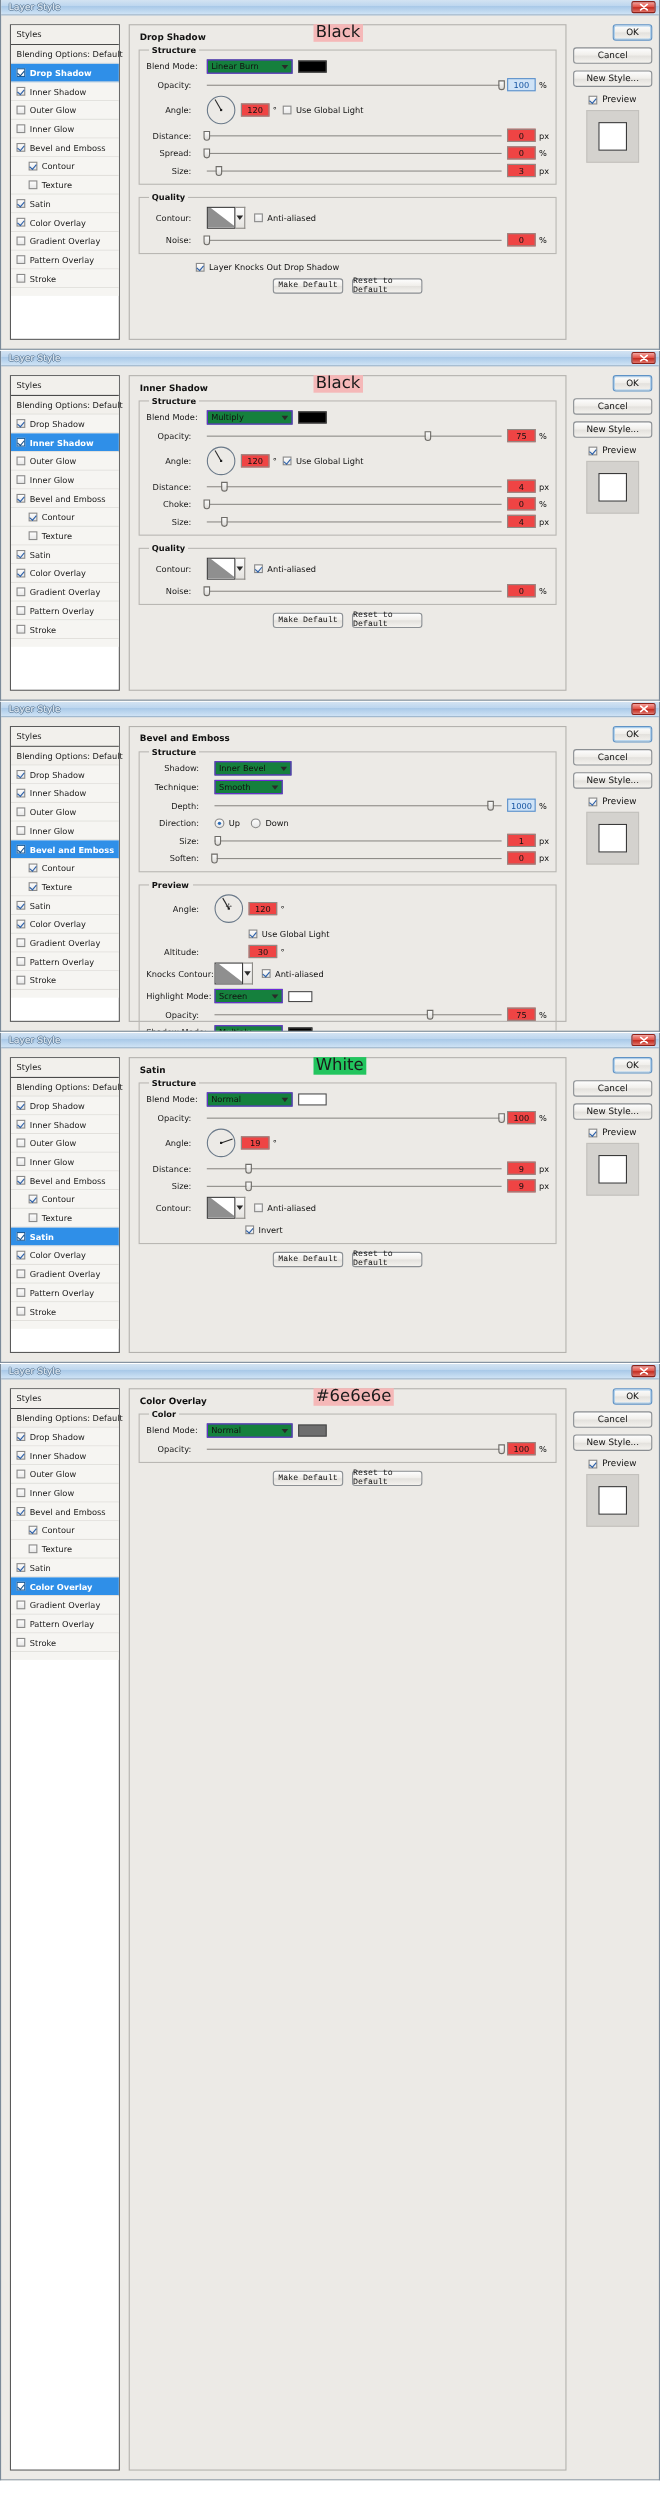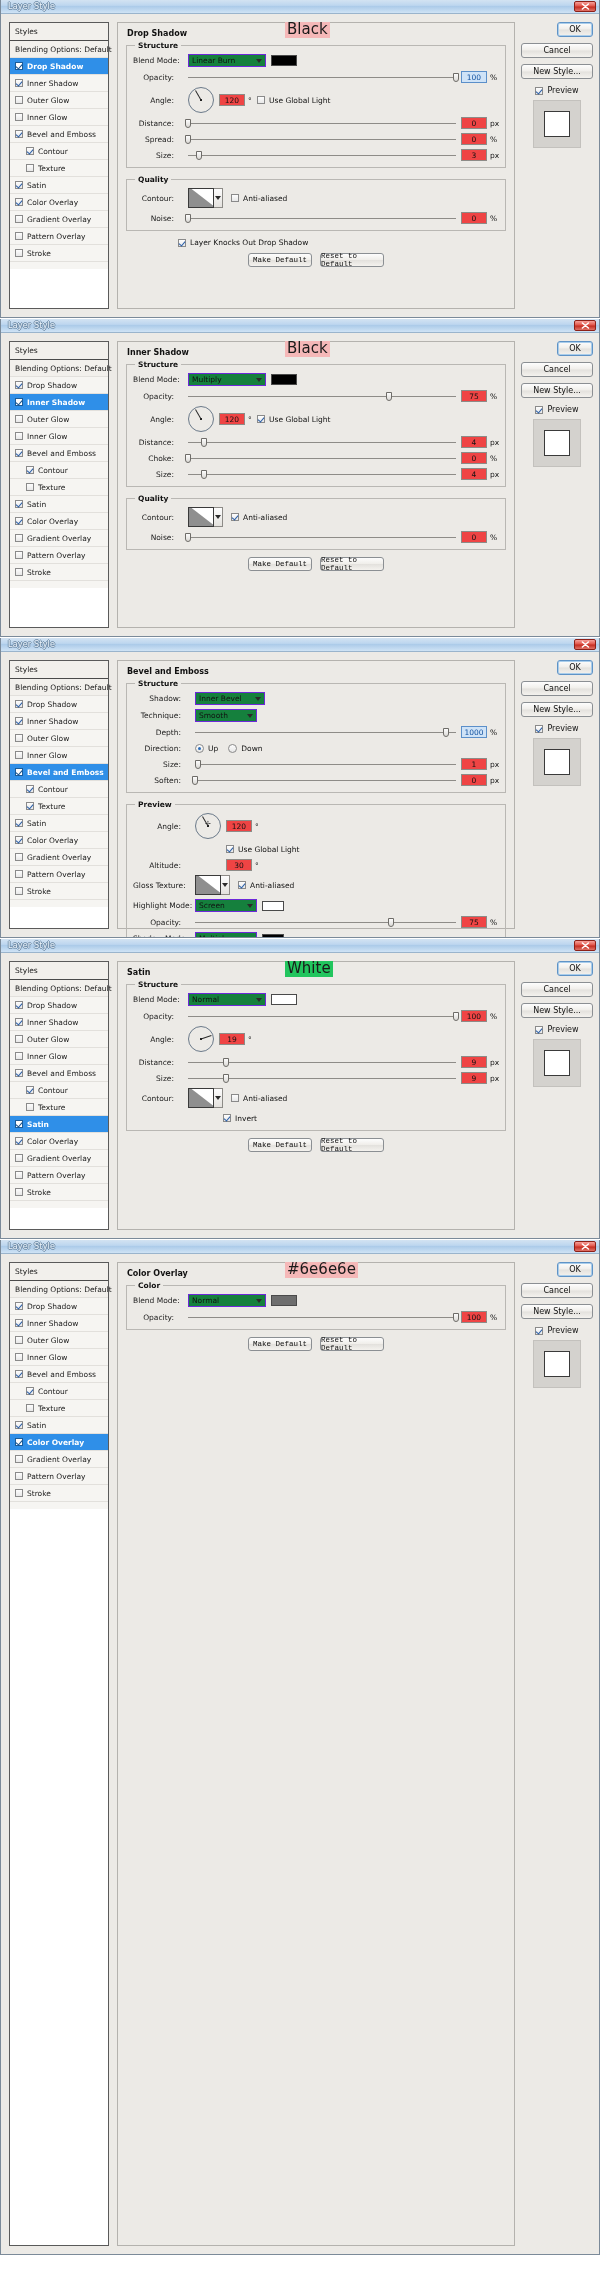--- a/index.html
+++ b/index.html
@@ -845,21 +845,21 @@
                   <span>Use Global Light</span>
                 </span>
               </div>
               <div class="row">
                 <span class="lbl w62">Altitude:</span>
                 <span style="width:31px"></span>
                 <span class="num">30</span>
                 <span class="unit">°</span>
               </div>
               <div class="row">
-                <span class="lbl w62">Gloss Texture:</span>
+                <span class="lbl w62">Knocks Contour:</span>
                 <span class="contour-wrap">
                   <span class="contour-box">
                     <span class="tri"></span>
                   </span>
                   <span class="contour-arrow">
                     <i></i>
                   </span>
                 </span>
                 <span style="width:8px"></span>
                 <span class="chk-inline">

